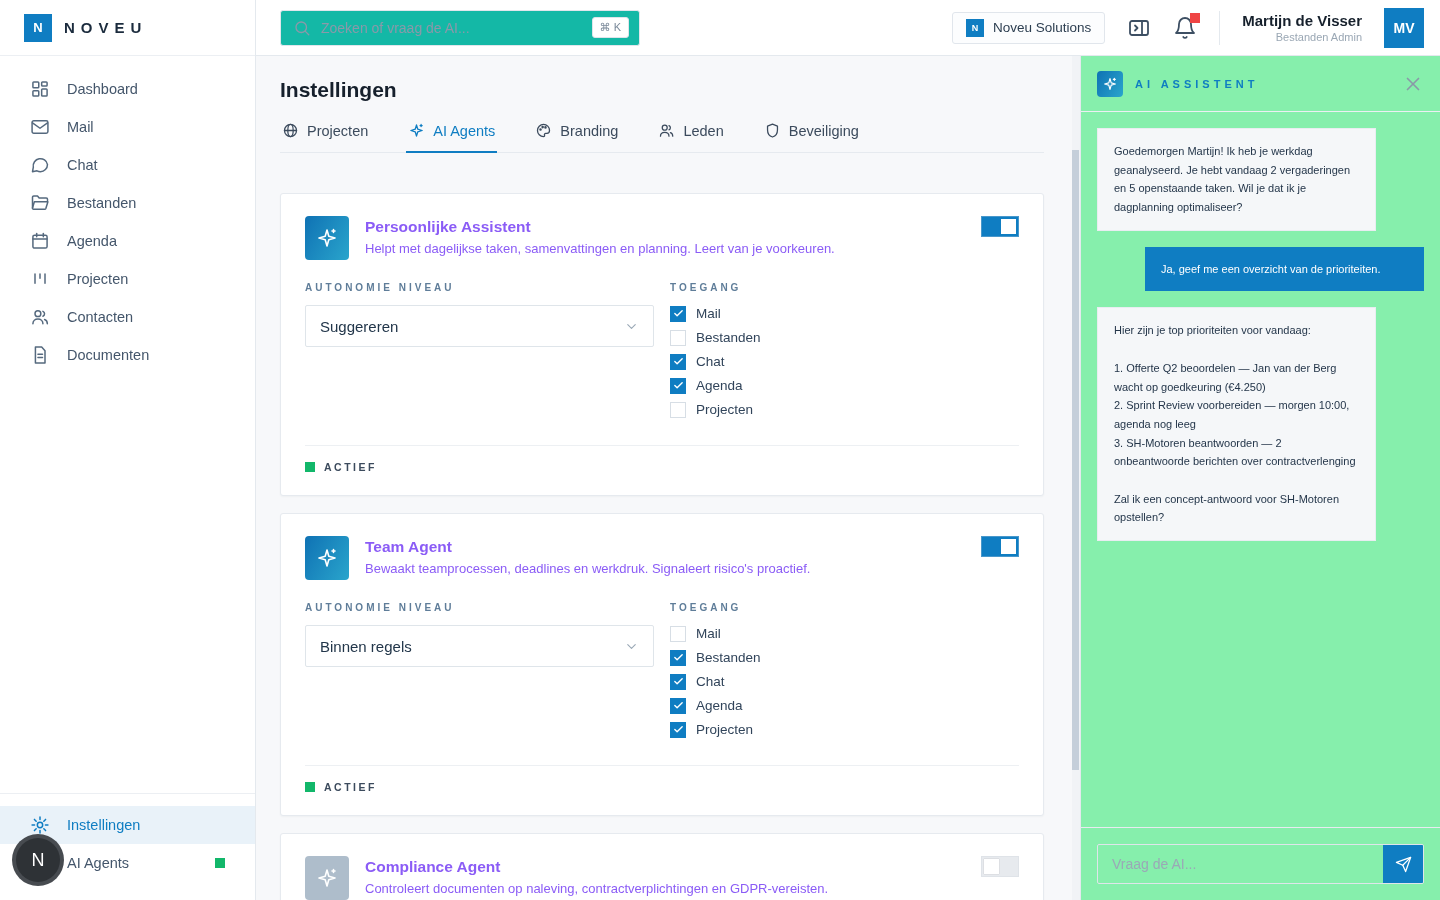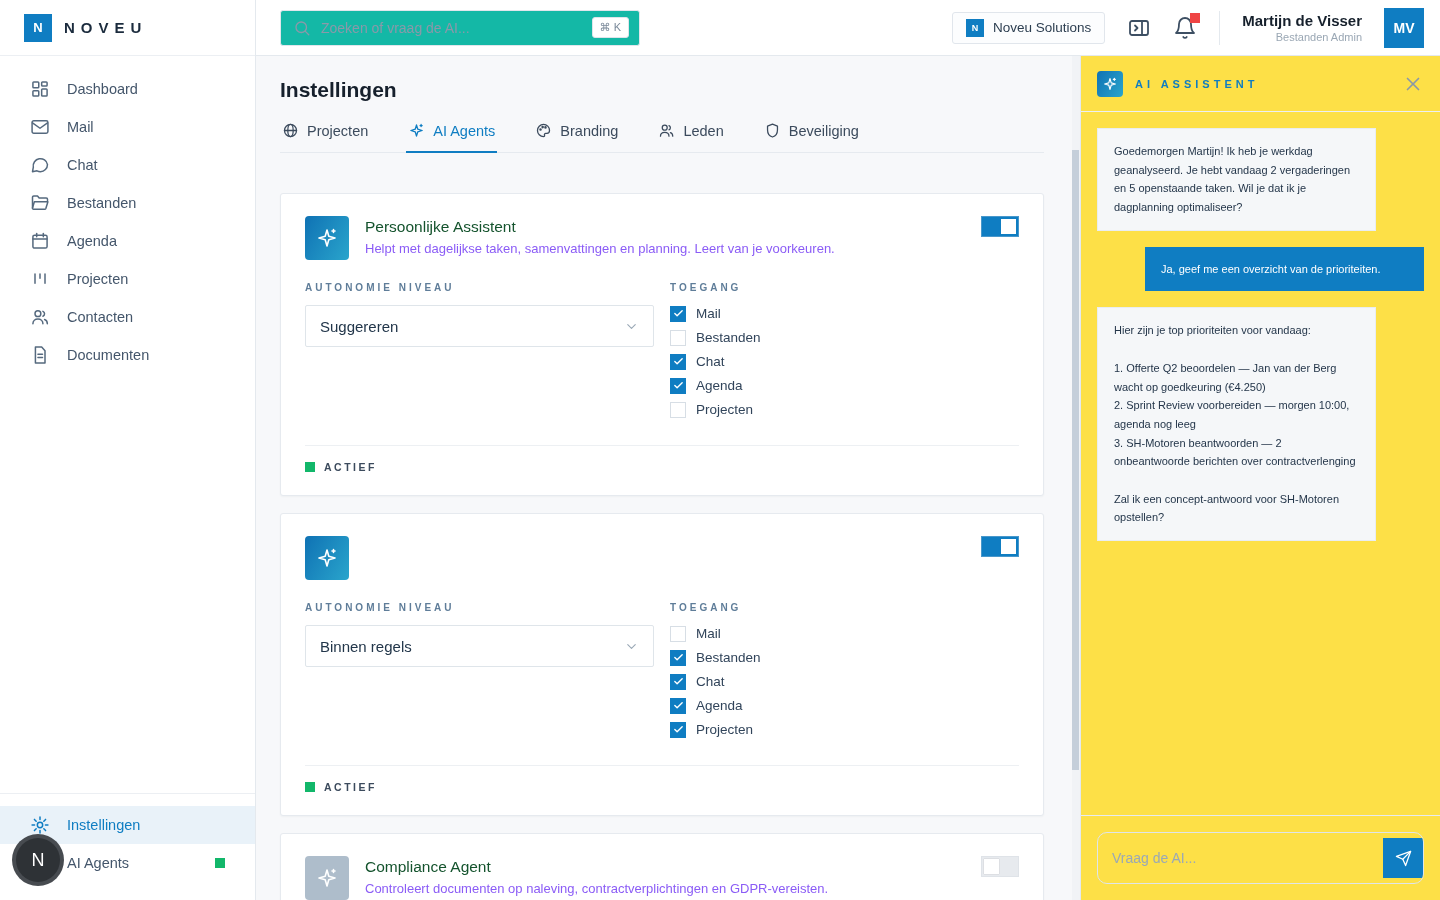--- a/index.html
+++ b/index.html
@@ -57,21 +57,21 @@
   .tab.active { color:#0f7dc2; }
   .tab.active::after { content:""; position:absolute; left:0; right:0; bottom:-1px; height:2.5px; background:#0f7dc2; }
   .cards { margin-top:40px; }
   .card { background:#fff; border:1px solid #e6eaef; border-radius:3px; box-shadow:0 1px 2px rgba(30,45,60,.04); padding:22px 24px; margin-bottom:17px; }
   .card-head { display:flex; align-items:flex-start; gap:16px; }
   .agent-ic { width:44px; height:44px; border-radius:4px; display:flex; align-items:center; justify-content:center; color:#fff; flex:none; }
   .agent-ic.blue { background:linear-gradient(120deg,#0f72b4,#2aa5cc); }
   .agent-ic.gray { background:#aebdcb; }
   .agent-ic .icon { width:24px; height:24px; }
   .agent-ic .icon svg { stroke-width:1.6; }
-  .agent-title { font-size:15.5px; font-weight:normal; color:#14532d; padding-top:2px; }
+  .agent-title { font-size:15.5px; font-weight:bold; color:#8b5cf6; padding-top:2px; }
   .agent-desc { font-size:13px; color:#8b5cf6; margin-top:5px; }
   .toggle { width:38px; height:21px; margin-left:auto; flex:none; cursor:pointer; position:relative; }
   .toggle.on { background:#0f7dc2; border:1px solid #4897cb; }
   .toggle.on .knob { position:absolute; right:2px; top:2px; width:15px; height:15px; background:#fff; }
   .toggle.off { background:#e7eaee; border:1px solid #dfe3e8; }
   .toggle.off .knob { position:absolute; left:2px; top:2px; width:15px; height:15px; background:#fff; box-shadow:0 0 1px rgba(0,0,0,.25); }
   .card-grid { display:grid; grid-template-columns:1fr 1fr; gap:16px; margin-top:22px; }
   .field-label { font-size:10px; font-weight:bold; letter-spacing:3px; color:#5f7d99; margin-bottom:12px; }
   .select { height:42px; border:1px solid #dfe5ea; background:#fff; border-radius:2px; display:flex; align-items:center; padding:0 14px; font-size:15px; color:#22364a; cursor:pointer; }
   .select .icon { margin-left:auto; width:15px; height:15px; color:#9aa8b6; }
@@ -84,32 +84,32 @@
   .check-label { font-size:13.5px; color:#31445a; }
   .card-foot { margin-top:20px; border-top:1px solid #edf0f3; padding-top:15px; display:flex; align-items:center; gap:9px; }
   .card-foot .status-square { margin-left:0; }
   .status-text { font-size:10.5px; font-weight:bold; letter-spacing:2.5px; color:#3c4b5d; }
 
   
   .scrollbar { position:absolute; top:0; right:0; width:8px; bottom:0; background:#f1f3f6; }
   .scroll-thumb { position:absolute; top:94px; height:620px; left:0; right:1px; background:#c5cfda; cursor:grab; }
 
   
-  .aside { width:360px; flex:none; background:#fde047; border-left:1px solid #e4e9ee; display:flex; flex-direction:column; min-height:0; }
+  .aside { width:360px; flex:none; background:#86efac; border-left:1px solid #e4e9ee; display:flex; flex-direction:column; min-height:0; }
   .aside-head { height:56px; flex:none; border-bottom:1px solid #eceff3; display:flex; align-items:center; gap:12px; padding:0 16px; }
   .aside-ic { width:26px; height:26px; border-radius:4px; background:linear-gradient(120deg,#0f72b4,#2aa5cc); color:#fff; display:flex; align-items:center; justify-content:center; }
   .aside-ic .icon { width:16px; height:16px; }
   .aside-title { font-size:11px; font-weight:bold; letter-spacing:4px; color:#0f7dc2; }
   .aside-close { margin-left:auto; width:22px; height:22px; color:#8a98a8; cursor:pointer; }
   .messages { flex:1; padding:16px; overflow:hidden; min-height:0; }
   .msg { font-size:11px; line-height:1.7; padding:13px 16px; margin-bottom:16px; white-space:pre-line; }
   .msg.assistant { background:#f5f7f9; border:1px solid #e9edf1; color:#24364a; margin-right:48px; }
   .msg.user { background:#0f7dc2; color:#fff; margin-left:48px; }
   .ask-bar { flex:none; border-top:1px solid #e7ebf0; padding:16px; }
-  .ask-box { border:1px solid #dfe5ea; border-radius:10px; display:flex; align-items:center; height:52px; overflow:hidden; }
+  .ask-box { border:1px solid #dfe5ea; border-radius:2px; display:flex; align-items:center; height:40px; overflow:hidden; }
   .ask-box input { border:none; outline:none; flex:1; padding:0 14px; font-size:14px; color:#33465a; font-family:inherit; background:transparent; }
   .ask-box input::placeholder { color:#9aa8b6; }
   .send-btn { width:40px; height:40px; flex:none; background:#0f7dc2; border:none; color:#fff; display:flex; align-items:center; justify-content:center; cursor:pointer; }
   .send-btn .icon { width:17px; height:17px; }
 </style>
 </head>
 <body>
 
 <aside class="sidebar">
   <div class="logo-row">
@@ -398,20 +398,24 @@
           <section class="card">
             <div class="card-head">
               <div class="agent-ic blue">
                 <span class="icon">
                   <svg viewBox="0 0 24 24">
                     <path d="M12 4l1.8 6.2L20 12l-6.2 1.8L12 20l-1.8-6.2L4 12l6.2-1.8z"></path>
                     <path d="M18.5 3.5v3M17 5h3"></path>
                   </svg>
                 </span>
               </div>
+              <div>
+                <div class="agent-title">Team Agent</div>
+                <div class="agent-desc">Bewaakt teamprocessen, deadlines en werkdruk. Signaleert risico's proactief.</div>
+              </div>
               <div class="toggle on">
                 <div class="knob"></div>
               </div>
             </div>
             <div class="card-grid">
               <div>
                 <div class="field-label">AUTONOMIE NIVEAU</div>
                 <div class="select">
                   <span>Binnen regels</span>
                   <span class="icon">

